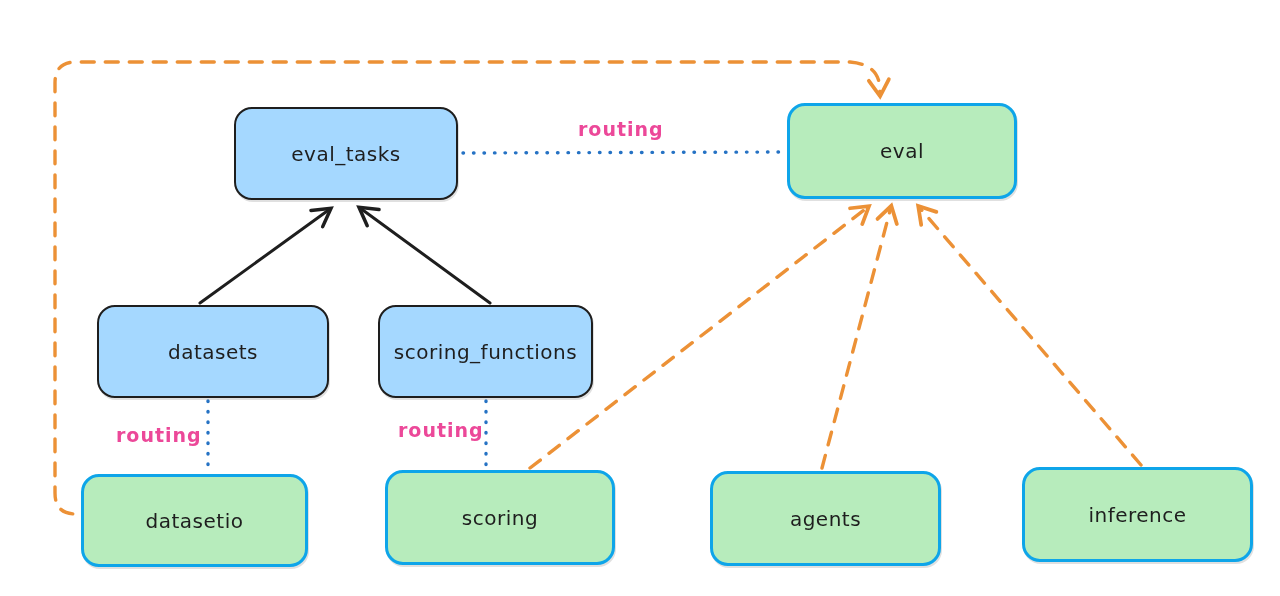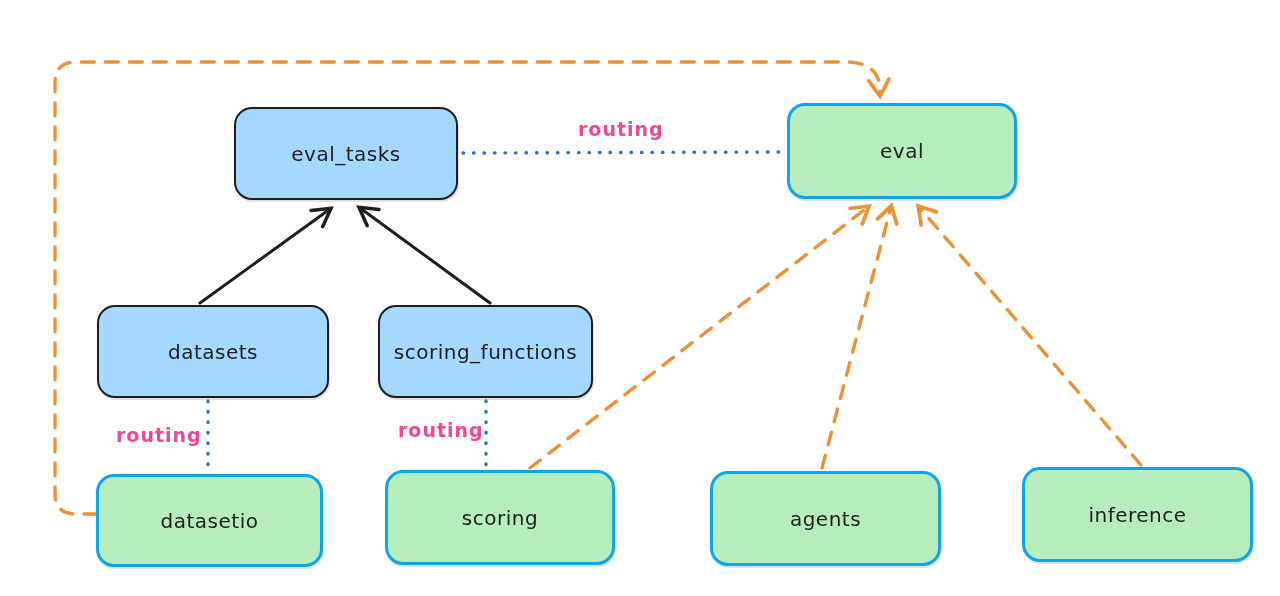--- a/index.html
+++ b/index.html
@@ -74,21 +74,21 @@
   </svg>
 
   <div class="node blue" style="left:234px;  top:107px; width:224px; height:93px;">eval_tasks</div>
 
   <div class="node green" style="left:787px;  top:103px; width:230px; height:96px;">eval</div>
 
   <div class="node blue" style="left:97px;   top:305px; width:232px; height:93px;">datasets</div>
 
   <div class="node blue" style="left:378px;  top:305px; width:215px; height:93px;">scoring_functions</div>
 
-  <div class="node green" style="left:96px;   top:474px; width:227px; height:93px;">datasetio</div>
+  <div class="node green" style="left:81px;   top:474px; width:227px; height:93px;">datasetio</div>
 
   <div class="node green" style="left:710px;  top:471px; width:231px; height:95px;">agents</div>
 
   <div class="node green" style="left:385px;  top:470px; width:230px; height:95px;">scoring</div>
 
   <div class="node green" style="left:1022px; top:467px; width:231px; height:95px;">inference</div>
 
   <div class="edge-label" style="left:578px; top:118px;">routing</div>
 
   <div class="edge-label" style="left:116px; top:424px;">routing</div>

